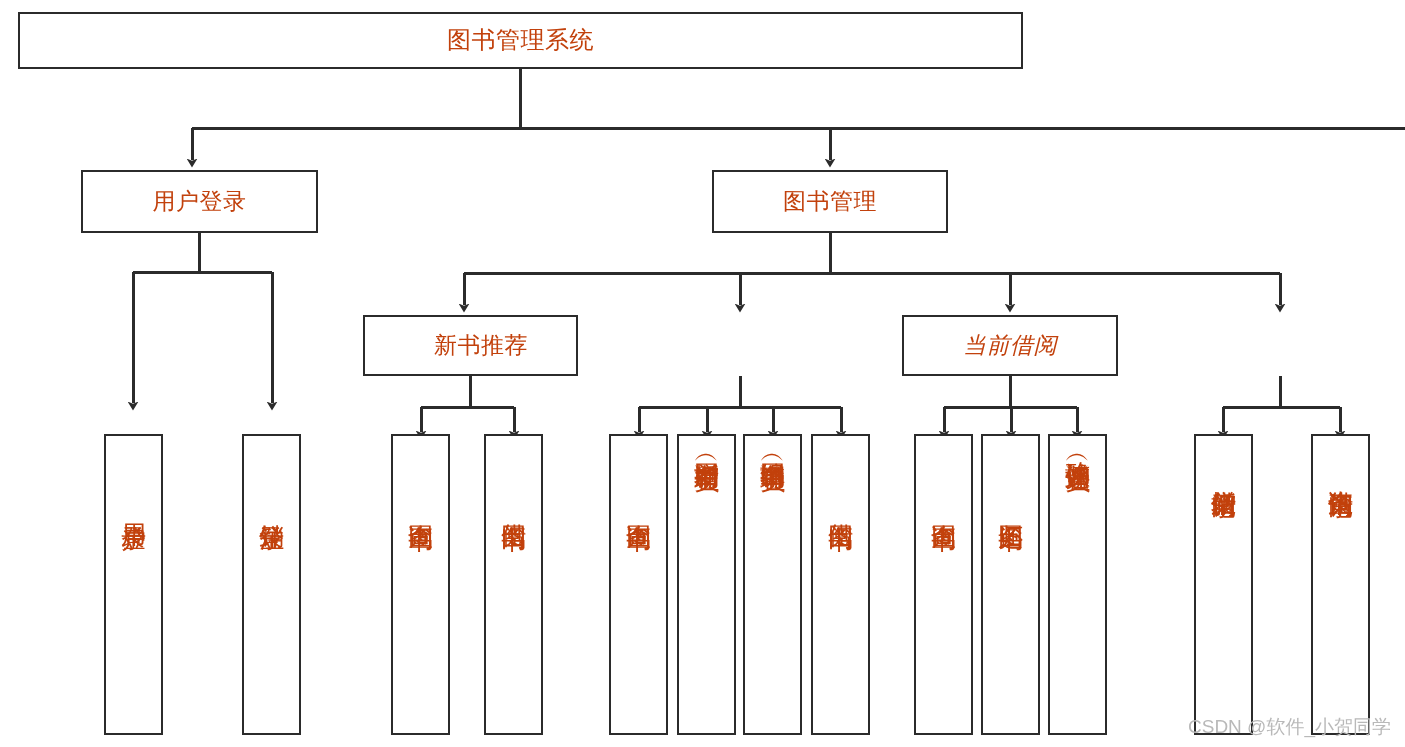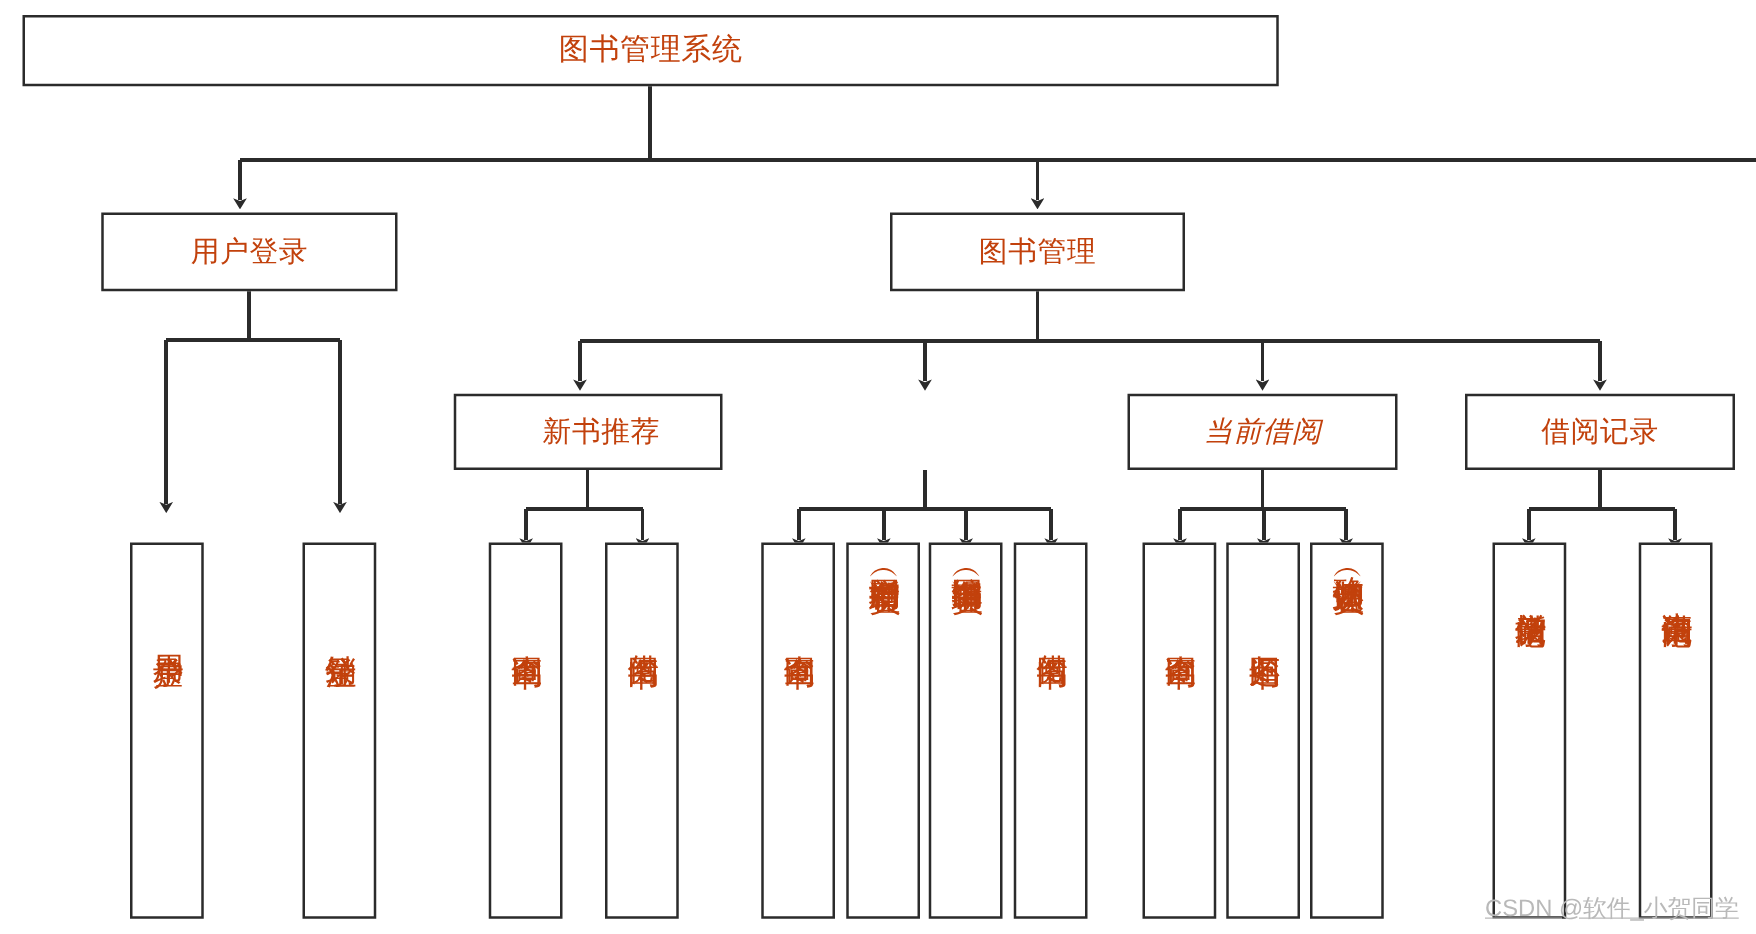--- a/index.html
+++ b/index.html
@@ -63,21 +63,20 @@
     letter-spacing: 1px;
   }
   .watermark {
     position: absolute;
     left: 1188px;
     top: 714px;
     font-size: 19px;
     color: #b9b9b9;
     white-space: nowrap;
     user-select: none;
-    text-decoration: underline;
   }
 </style>
 </head>
 <body>
 
 <div id="diagram-root">
 
   <svg id="connector-layer" viewBox="0 0 1405 747" width="1405" height="747" xmlns="http://www.w3.org/2000/svg">
     <defs>
       <marker id="arrow" markerWidth="9" markerHeight="11" refX="1.5" refY="5.5" orient="auto" markerUnits="userSpaceOnUse">
@@ -139,23 +138,20 @@
   <div class="node node-h" style="left:712px; top:170px; width:236px; height:63px;">
     <span class="node-label">图书管理</span>
   </div>
 
   <div class="node node-h" style="left:363px; top:315px; width:215px; height:61px;padding-left:21px;">
     <span class="node-label">新书推荐</span>
   </div>
   <div class="node node-h" style="left:902px; top:315px; width:216px; height:61px;font-style:italic;">
     <span class="node-label">当前借阅</span>
   </div>
-  <div class="node node-h" style="left:1172px; top:315px; width:216px; height:61px;">
-    <span class="node-label">借阅记录</span>
-  </div>
 
   <div class="node node-v" style="left:104px; top:434px; width:59px; height:301px; padding-top:68px;">
     <span class="node-label">用户登录</span>
   </div>
   <div class="node node-v" style="left:242px; top:434px; width:59px; height:301px; padding-top:68px;">
     <span class="node-label">注销登录</span>
   </div>
 
   <div class="node node-v" style="left:391px; top:434px; width:59px; height:301px; padding-top:68px;">
     <span class="node-label">查询图书</span>

